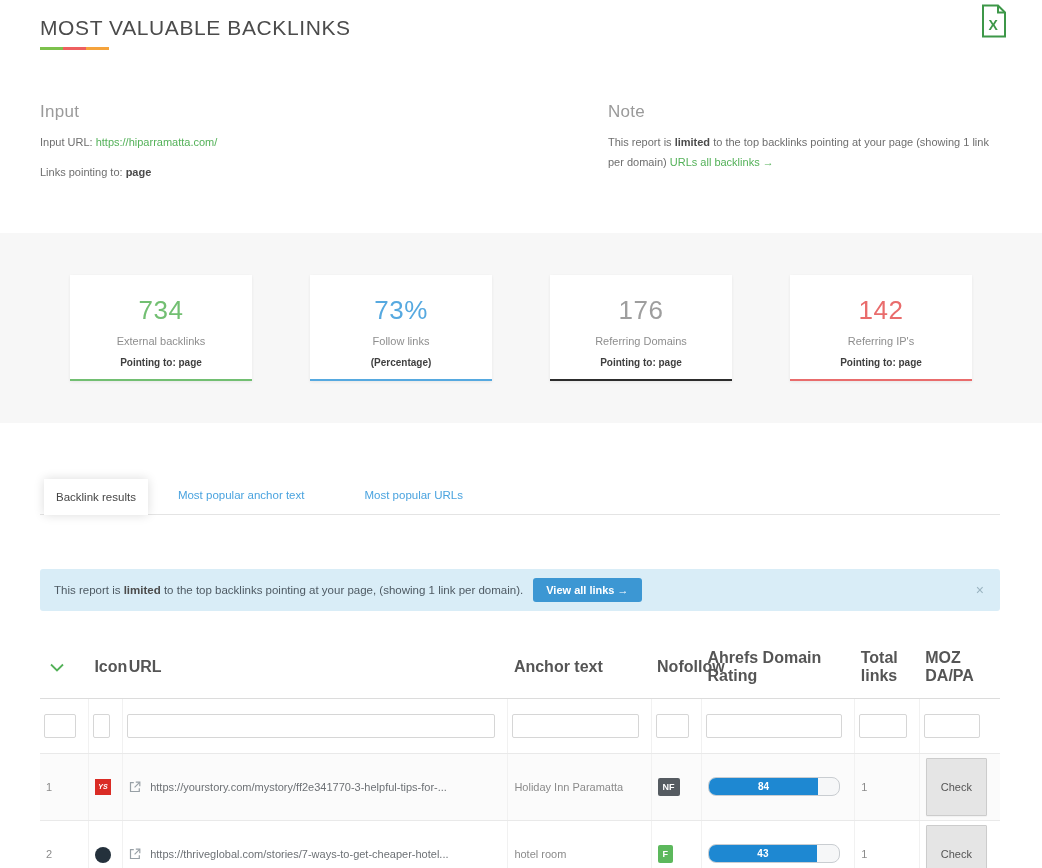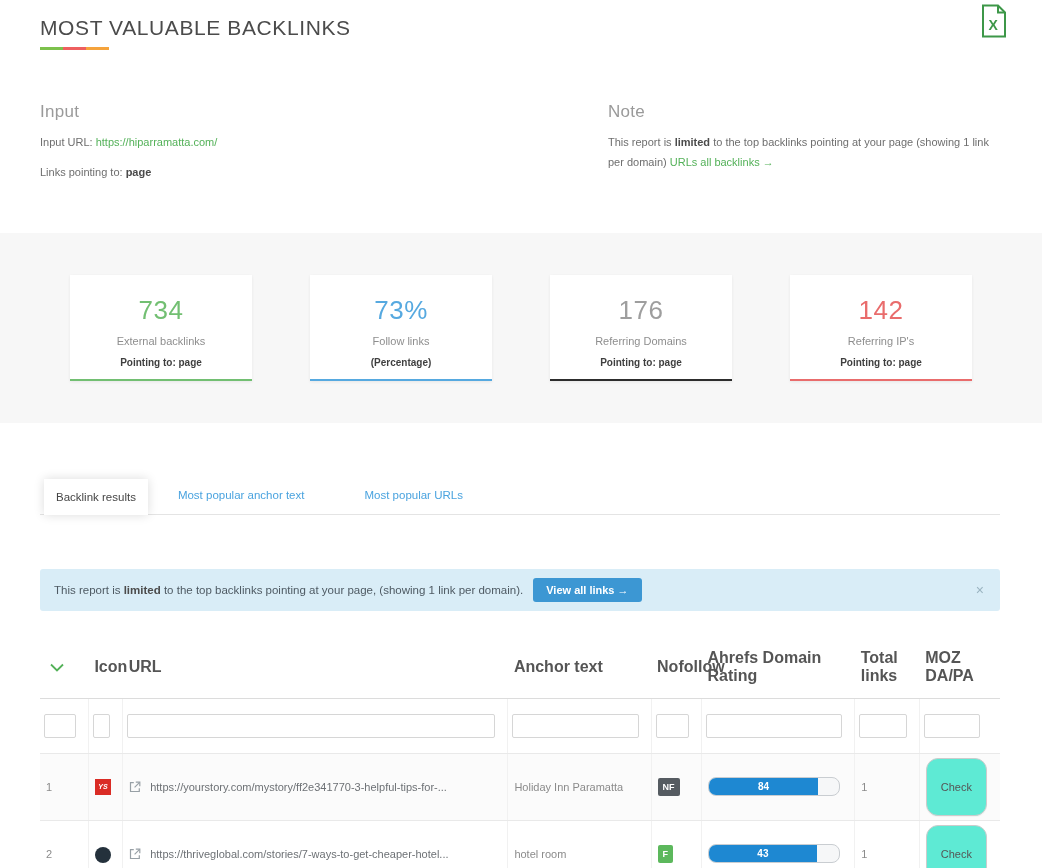--- a/index.html
+++ b/index.html
@@ -77,21 +77,21 @@
   .ext-icon { color:#98a0a6; display:inline-flex; cursor:pointer; flex:0 0 auto; }
   .url-link { color:#6d7175; text-decoration:none; white-space:nowrap; overflow:hidden;
     text-overflow:ellipsis; cursor:pointer; }
   .badge { display:inline-block; min-width:12px; text-align:center; padding:4px 5px;
     border-radius:2px; background:var(--bg,#555); color:#fff; font-size:9px; font-weight:bold; }
   .bar { width:132px; height:19px; border:1px solid #c9cdd1; border-radius:8px;
     background:#f6f7f8; overflow:hidden; }
   .bar-fill { height:100%; width:calc(var(--w,0) * 1%); background:var(--bg,#1e88d2);
     display:flex; align-items:center; justify-content:center; }
   .bar-fill span { color:#fff; font-size:10px; font-weight:bold; }
-  .check-btn { background:#5eead4; border:1px solid #ccc; border-radius:12px; padding:22px 14px;
+  .check-btn { background:#e5e5e5; border:1px solid #ccc; border-radius:1px; padding:22px 14px;
     font-size:11px; color:#555; cursor:pointer; box-shadow:0 1px 1px rgba(0,0,0,.04); }
 </style>
 </head>
 <body style="--green: #53b158; --blue: #4aa3df; --banner: #d9edf7; --btn-blue: #3c97d3;">
 
 <div class="page">
 
   <header class="topbar">
     <h1 class="page-title">MOST VALUABLE BACKLINKS</h1>
     <div class="title-underline">

